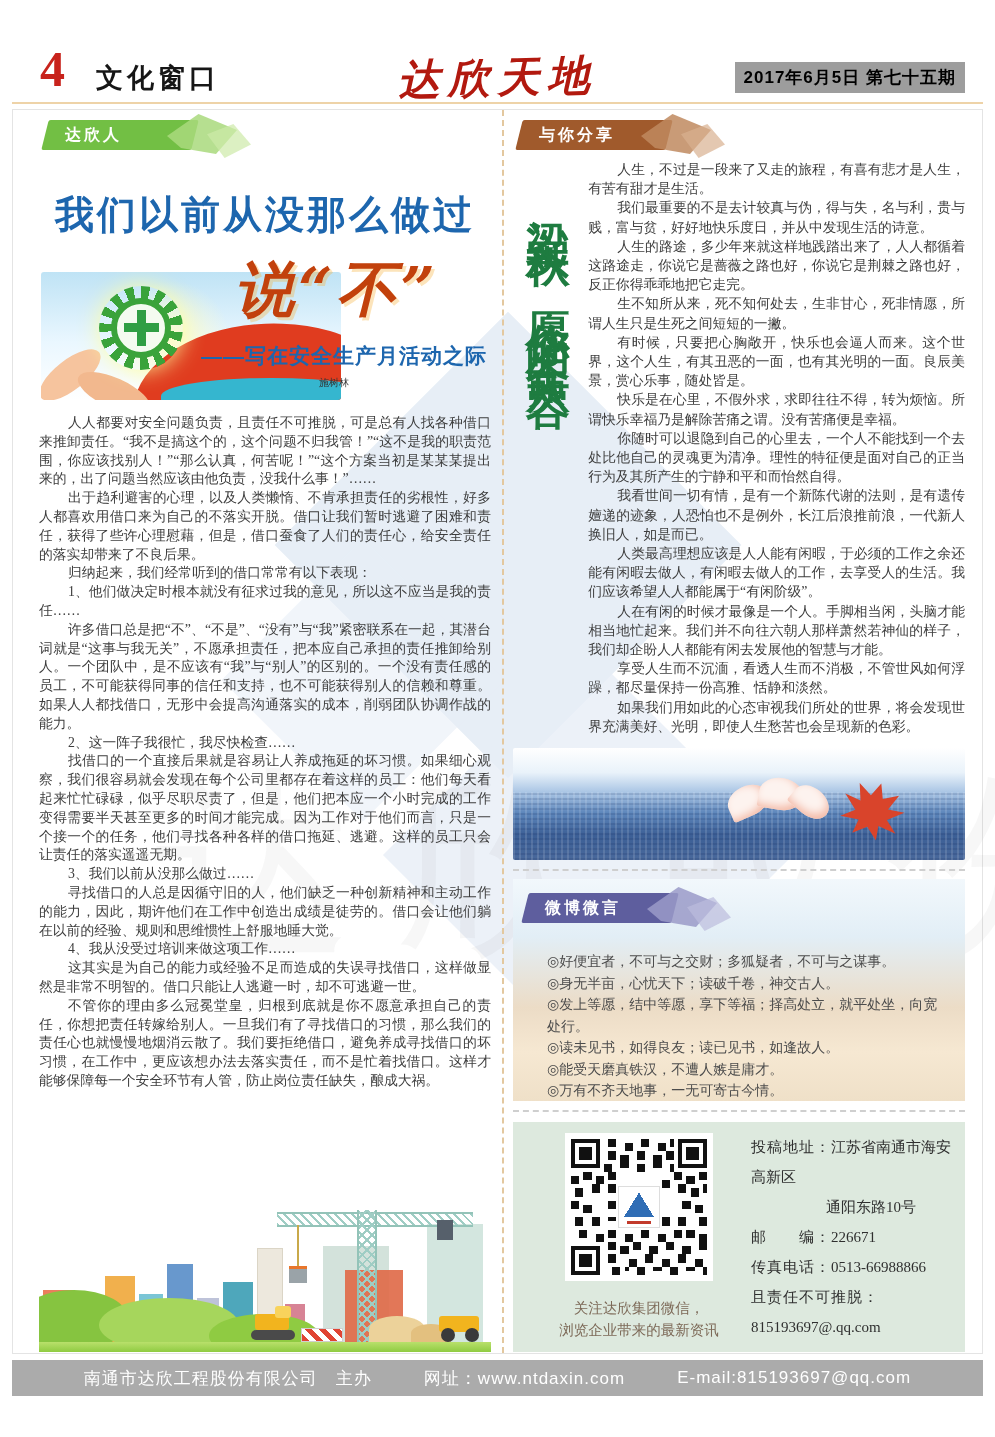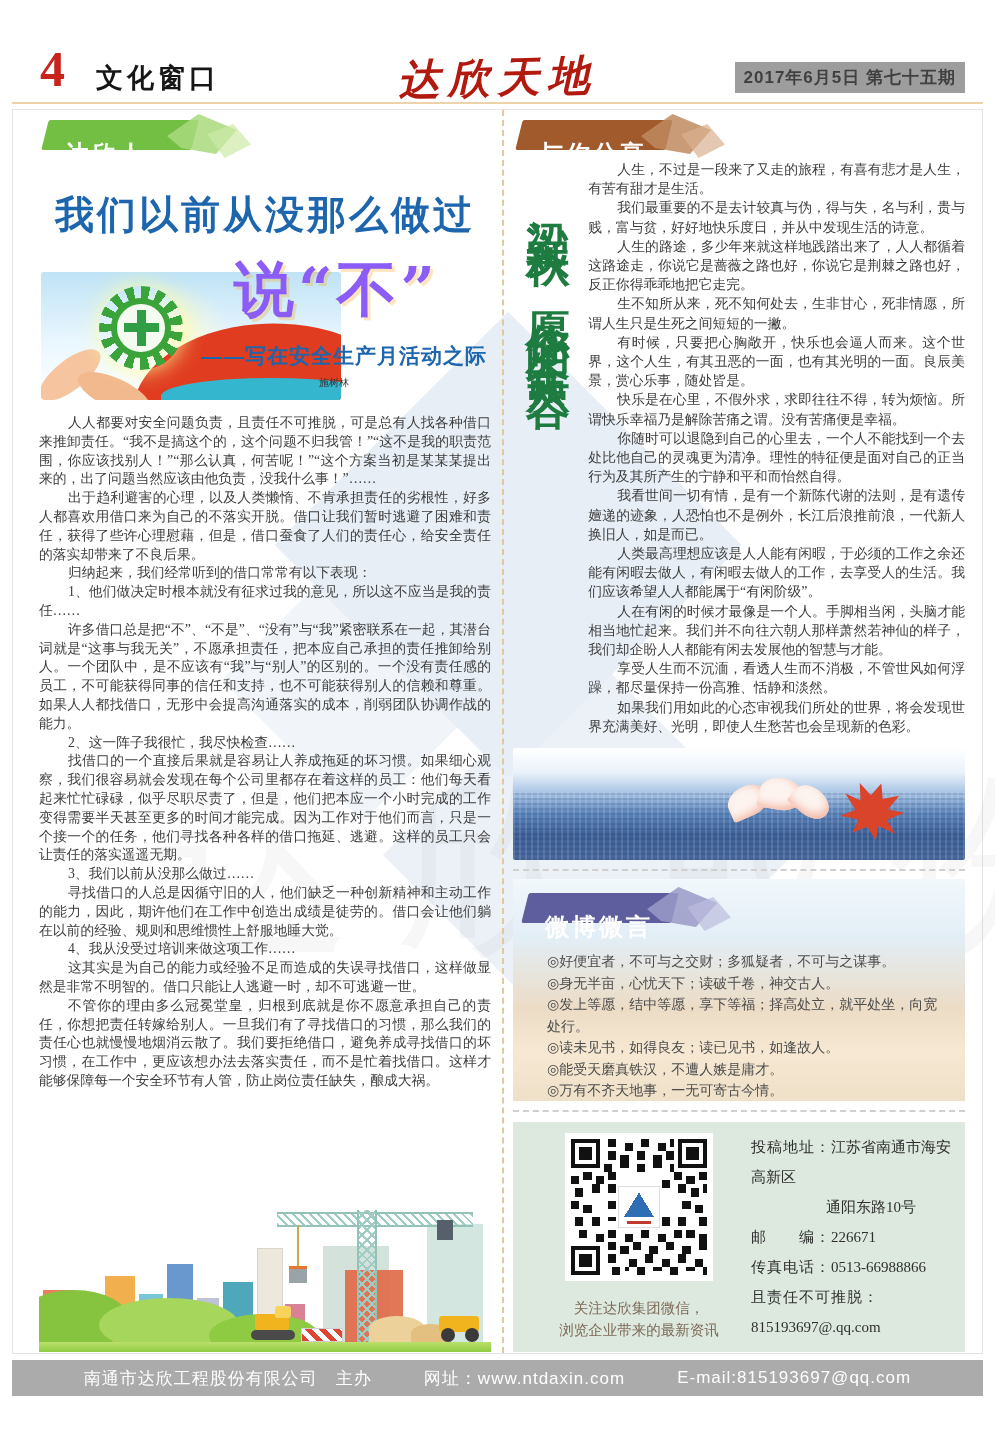--- a/index.html
+++ b/index.html
@@ -6,49 +6,49 @@
   .page{position:relative;width:995px;height:1437px;background:#fff;overflow:hidden;
         font-family:"Liberation Sans","DejaVu Sans",sans-serif;}
 
   
   .hdr-pagenum{position:absolute;left:40px;top:44px;font-size:50px;font-weight:900;color:#c8231c;
                font-family:"Liberation Serif","DejaVu Serif",serif;line-height:1;}
   .hdr-section{position:absolute;left:96px;top:60px;font-size:27px;font-weight:900;color:#161616;letter-spacing:4px;}
   .hdr-masthead{position:absolute;left:0;right:0;top:50px;text-align:center;font-size:42px;color:#b2190f;
                 font-weight:900;font-style:italic;letter-spacing:8px;transform:rotate(-1.5deg);
                 font-family:"DejaVu Serif","Liberation Serif",serif;}
-  .hdr-issue{position:absolute;right:30px;top:62px;background:#9d9d9d;color:#404040;font-size:17px;
+  .hdr-issue{position:absolute;right:30px;top:62px;background:#9d9d9d;color:#000000;font-size:17px;
              font-weight:700;padding:4px 9px;letter-spacing:1px;}
   .hdr-rule{position:absolute;left:12px;right:12px;top:102px;height:2px;background:#eed3a8;}
 
   
   .frame{position:absolute;left:12px;right:12px;top:109px;height:1243px;border:1px solid #e4e4e4;background:#fff;}
   .wm-diamond{position:absolute;background:#e7eef6;transform:rotate(45deg);z-index:0;}
   .wm-text{position:absolute;left:140px;top:620px;font-size:200px;color:rgba(110,110,110,0.055);
            letter-spacing:45px;z-index:0;font-family:"Liberation Serif",serif;white-space:nowrap;}
   .divider{position:absolute;left:489px;top:0;bottom:0;border-left:2px dashed #e3c89f;z-index:0;}
   .col-left{position:absolute;left:26px;top:0;width:452px;height:100%;z-index:1;}
   .col-right{position:absolute;left:500px;top:0;width:452px;height:100%;z-index:1;}
 
   
   .badge{position:relative;height:36px;width:200px;margin-top:8px;z-index:3;}
   .badge .bg{position:absolute;left:6px;top:2px;width:150px;height:30px;transform:skewX(-14deg);border-radius:2px;}
   .badge .p1{position:absolute;left:128px;top:-4px;width:70px;height:40px;
              clip-path:polygon(0 55%,45% 0,100% 40%,70% 100%,20% 85%);opacity:.85;}
   .badge .p2{position:absolute;left:168px;top:6px;width:44px;height:34px;
              clip-path:polygon(0 30%,60% 0,100% 60%,40% 100%);opacity:.7;}
-  .badge .label{position:absolute;left:26px;top:20px;color:#fff;font-size:24px;font-weight:700;letter-spacing:3px;}
+  .badge .label{position:absolute;left:26px;top:7px;color:#fff;font-size:16px;font-weight:700;letter-spacing:3px;}
   .badge-green .bg{background:#72bf44;} .badge-green .p1{background:#a9d97c;} .badge-green .p2{background:#cdeaa8;}
   .badge-brown .bg{background:#a05a2c;} .badge-brown .p1{background:#c08a5f;} .badge-brown .p2{background:#d9b190;}
   .badge-purple .bg{background:#5e5e9e;} .badge-purple .p1{background:#9a9ac8;} .badge-purple .p2{background:#bcbcdd;}
 
   
   .title-area{position:relative;height:250px;}
   .t1{padding-top:34px;text-align:center;font-size:39px;font-weight:900;color:#1d66ae;letter-spacing:3px;}
-  .t2{position:absolute;right:52px;top:96px;font-size:60px;font-weight:900;color:#8b5cf6;
+  .t2{position:absolute;right:52px;top:96px;font-size:60px;font-weight:900;font-style:italic;color:#c2410c;
       font-family:"DejaVu Serif",serif;text-shadow:3px 3px 0 rgba(246,178,60,.35);letter-spacing:4px;}
   .t-sub{position:absolute;right:4px;top:188px;font-size:21px;font-weight:800;color:#1d66ae;letter-spacing:1px;}
   .t-author{position:absolute;right:142px;top:222px;font-size:10px;color:#333;}
   .graphic{position:absolute;left:2px;top:118px;width:300px;height:128px;overflow:hidden;border-radius:3px;
            background:linear-gradient(180deg,#bfe3f5 0%,#eaf7ff 55%,#ffffff 100%);}
   .g-sun{position:absolute;left:70px;top:8px;width:120px;height:120px;border-radius:50%;
          background:radial-gradient(circle,rgba(255,252,200,.95) 0%,rgba(255,252,200,0) 70%);}
   .g-mtn{position:absolute;left:90px;bottom:-34px;width:260px;height:110px;background:#e03c1f;
          border-radius:100% 100% 0 0/150% 130% 0 0;transform:rotate(-4deg);}
   .g-sea{position:absolute;left:120px;bottom:-14px;width:220px;height:36px;background:#35b6cf;border-radius:50% 50% 0 0;}

